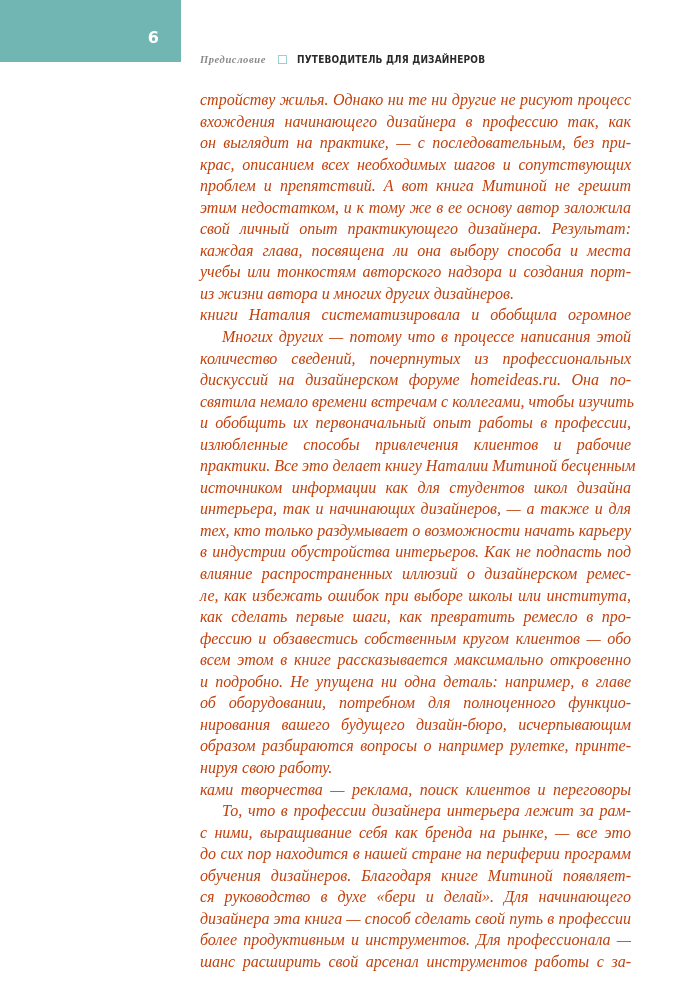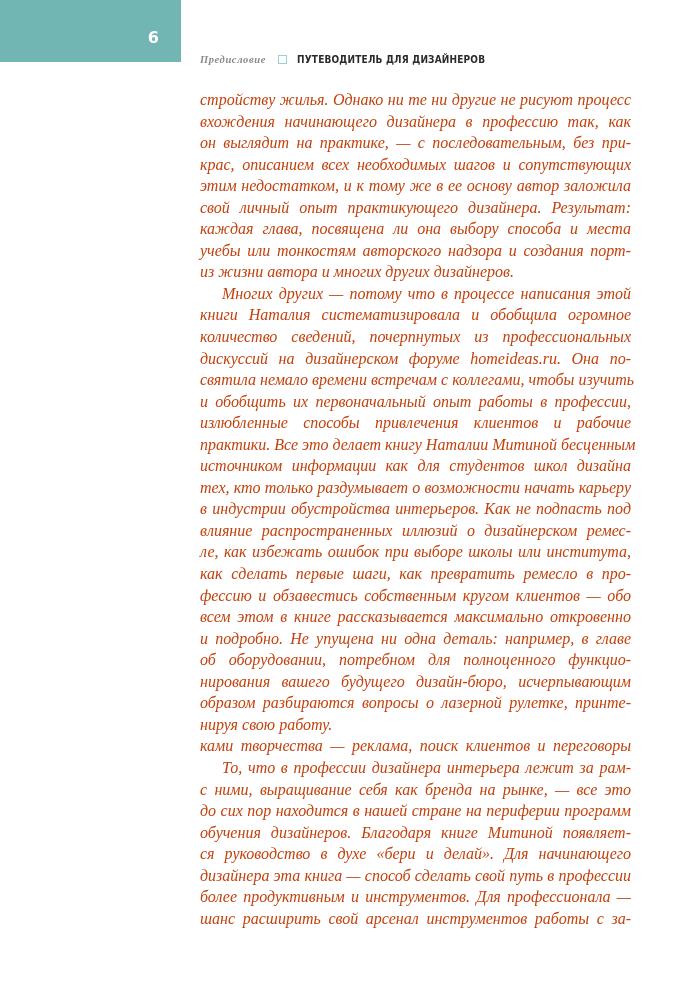--- a/index.html
+++ b/index.html
@@ -104,48 +104,50 @@
   <span class="title">ПУТЕВОДИТЕЛЬ ДЛЯ ДИЗАЙНЕРОВ</span>
 </div>
 
 <div class="text-column">
 
   <div>
     <span class="line">стройству жилья. Однако ни те ни другие не рисуют процесс</span>
     <span class="line">вхождения начинающего дизайнера в профессию так, как</span>
     <span class="line">он выглядит на практике, — с последовательным, без при-</span>
     <span class="line">крас, описанием всех необходимых шагов и сопутствующих</span>
+    <span class="line">проблем и препятствий. А вот книга Митиной не грешит</span>
     <span class="line">этим недостатком, и к тому же в ее основу автор заложила</span>
     <span class="line">свой личный опыт практикующего дизайнера. Результат:</span>
     <span class="line">каждая глава, посвящена ли она выбору способа и места</span>
     <span class="line">учебы или тонкостям авторского надзора и создания порт-</span>
     <span class="line last">из жизни автора и многих других дизайнеров.</span>
   </div>
 
   <div>
+    <span class="line">книги Наталия систематизировала и обобщила огромное</span>
     <span class="line indent">Многих других — потому что в процессе написания этой</span>
-    <span class="line">книги Наталия систематизировала и обобщила огромное</span>
     <span class="line">количество сведений, почерпнутых из профессиональных</span>
     <span class="line">дискуссий на дизайнерском форуме homeideas.ru. Она по-</span>
     <span class="line">святила немало времени встречам с коллегами, чтобы изучить</span>
     <span class="line">и обобщить их первоначальный опыт работы в профессии,</span>
     <span class="line">излюбленные способы привлечения клиентов и рабочие</span>
     <span class="line">практики. Все это делает книгу Наталии Митиной бесценным</span>
     <span class="line">источником информации как для студентов школ дизайна</span>
+    <span class="line">интерьера, так и начинающих дизайнеров, — а также и для</span>
     <span class="line">тех, кто только раздумывает о возможности начать карьеру</span>
     <span class="line">в индустрии обустройства интерьеров. Как не подпасть под</span>
     <span class="line">влияние распространенных иллюзий о дизайнерском ремес-</span>
     <span class="line">ле, как избежать ошибок при выборе школы или института,</span>
     <span class="line">как сделать первые шаги, как превратить ремесло в про-</span>
     <span class="line">фессию и обзавестись собственным кругом клиентов — обо</span>
     <span class="line">всем этом в книге рассказывается максимально откровенно</span>
     <span class="line">и подробно. Не упущена ни одна деталь: например, в главе</span>
     <span class="line">об оборудовании, потребном для полноценного функцио-</span>
     <span class="line">нирования вашего будущего дизайн-бюро, исчерпывающим</span>
-    <span class="line">образом разбираются вопросы о лазерной рулетке, принте-</span>
+    <span class="line">образом разбираются вопросы о например рулетке, принте-</span>
     <span class="line last">нируя свою работу.</span>
   </div>
 
   <div>
     <span class="line">ками творчества — реклама, поиск клиентов и переговоры</span>
     <span class="line indent">То, что в профессии дизайнера интерьера лежит за рам-</span>
     <span class="line">с ними, выращивание себя как бренда на рынке, — все это</span>
     <span class="line">до сих пор находится в нашей стране на периферии программ</span>
     <span class="line">обучения дизайнеров. Благодаря книге Митиной появляет-</span>
     <span class="line">ся руководство в духе «бери и делай». Для начинающего</span>

